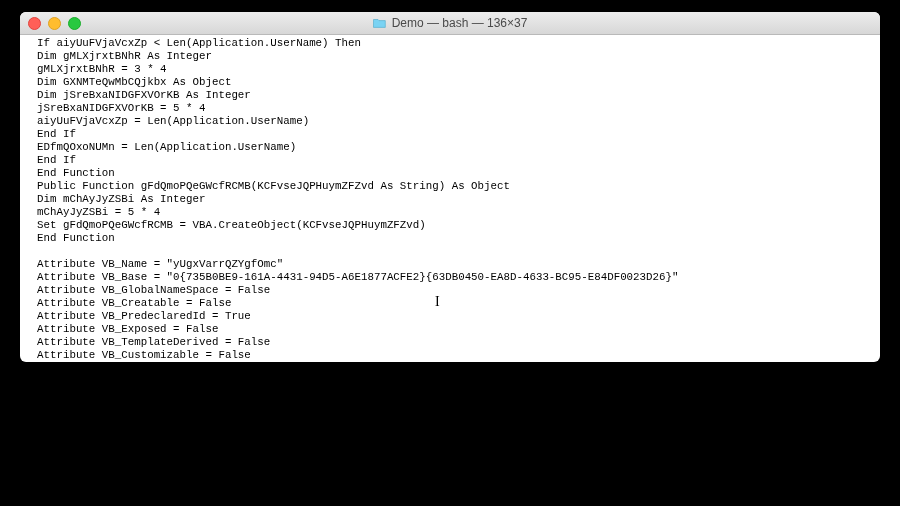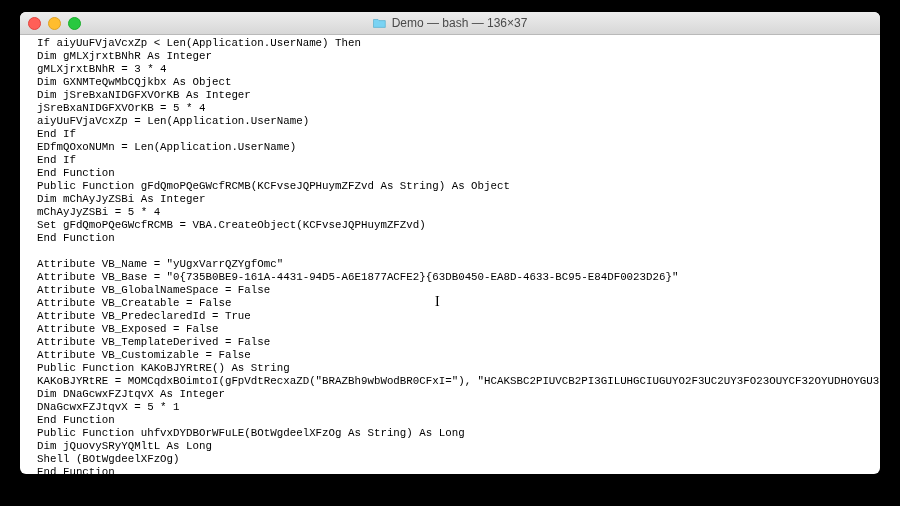--- a/index.html
+++ b/index.html
@@ -9,21 +9,21 @@
     width: 900px;
     height: 506px;
     overflow: hidden;
     font-family: Menlo, Monaco, "Courier New", monospace;
   }
   .window {
     position: absolute;
     left: 20px;
     top: 12px;
     width: 860px;
-    height: 462px;
+    height: 350px;
     background: #fff;
     border-radius: 6px;
     box-shadow: 0 0 0 1px rgba(0,0,0,0.25);
     display: flex;
     flex-direction: column;
     overflow: hidden;
   }
   .titlebar {
     height: 22px;
     background: linear-gradient(#ededed, #d7d7d7);

